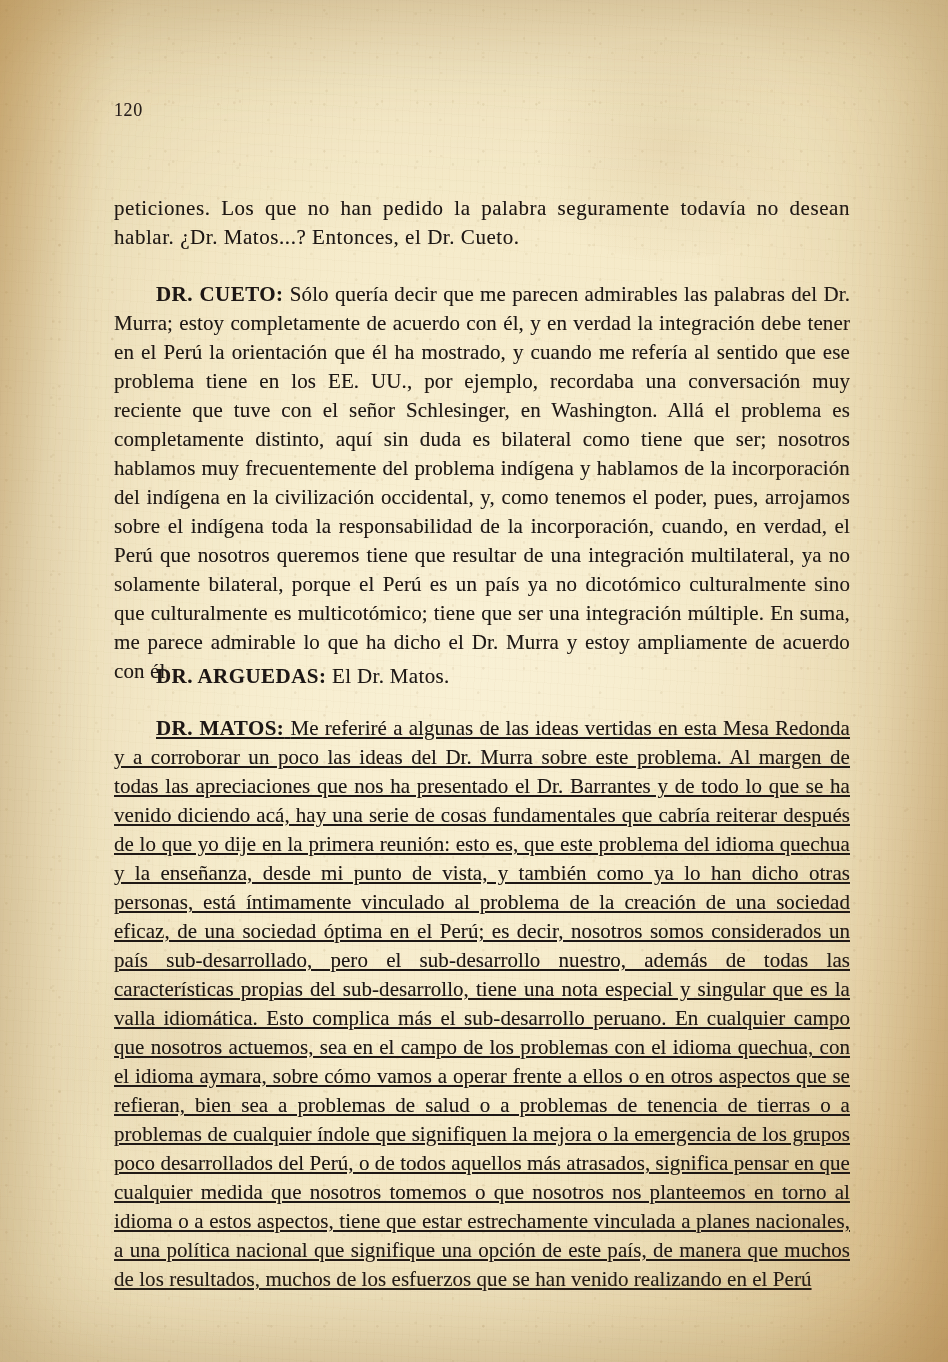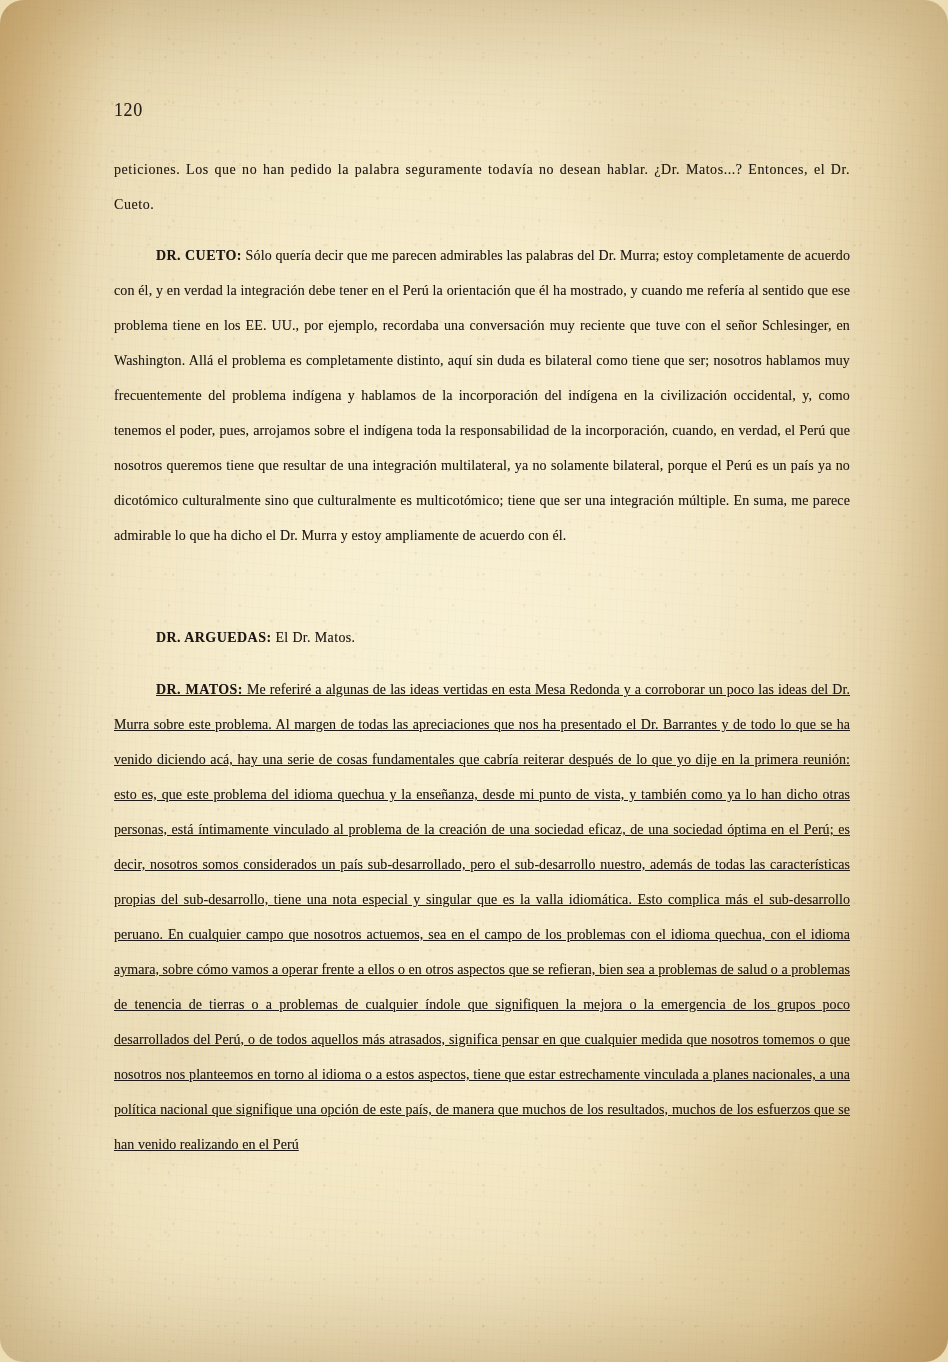--- a/index.html
+++ b/index.html
@@ -7,21 +7,20 @@
     width:948px;height:1362px;overflow:hidden;
     background:#ecdcb4;
     font-family:"Liberation Serif","DejaVu Serif",serif;
   }
   .page{
     position:relative;width:948px;height:1362px;overflow:hidden;
     background:
       radial-gradient(120% 95% at 50% 48%, rgba(255,250,230,0.55) 0%, rgba(255,248,225,0.25) 38%, rgba(190,155,95,0.00) 62%, rgba(170,132,70,0.30) 88%, rgba(150,112,56,0.46) 100%),
       linear-gradient(100deg, #d8b982 0%, #ecdeb7 11%, #f2e6c2 34%, #f1e4bf 62%, #e7d5a9 84%, #d2b07a 100%),
       #ecdcb4;
-    border-radius: 24px;
   }
   
   .grain{
     position:absolute;inset:0;pointer-events:none;
     background-image:
       radial-gradient(circle at 12% 22%, rgba(140,105,55,.12) 0 1px, transparent 1.6px),
       radial-gradient(circle at 38% 61%, rgba(140,105,55,.10) 0 1px, transparent 1.6px),
       radial-gradient(circle at 67% 18%, rgba(150,115,60,.10) 0 1px, transparent 1.8px),
       radial-gradient(circle at 84% 74%, rgba(130,98,50,.11) 0 1px, transparent 1.6px),
       radial-gradient(circle at 55% 88%, rgba(150,115,60,.08) 0 1px, transparent 1.5px),
@@ -49,21 +48,21 @@
 
   .folio{
     position:absolute;left:114px;top:100px;
     font-size:18px;color:#20191a;letter-spacing:.6px;font-weight:400;
   }
 
   .block{
     position:absolute;left:114px;width:736px;
     text-align:justify;text-justify:inter-word;
     color:#1d1715;
-    font-size:14px;line-height:35px;
+    font-size:21px;line-height:29px;margin-top:42px;
     -webkit-font-smoothing:antialiased;
   }
   .block p{margin:0;}
   .indent{text-indent:42px;}
   .speaker{font-weight:bold;letter-spacing:.45px;}
   .b1{top:152px;letter-spacing:.55px;}
   .b2{top:238px;letter-spacing:.12px;}
   .b3{top:620px;letter-spacing:.35px;}
   .b4{top:672px;letter-spacing:.05px;text-decoration:underline;}
 

